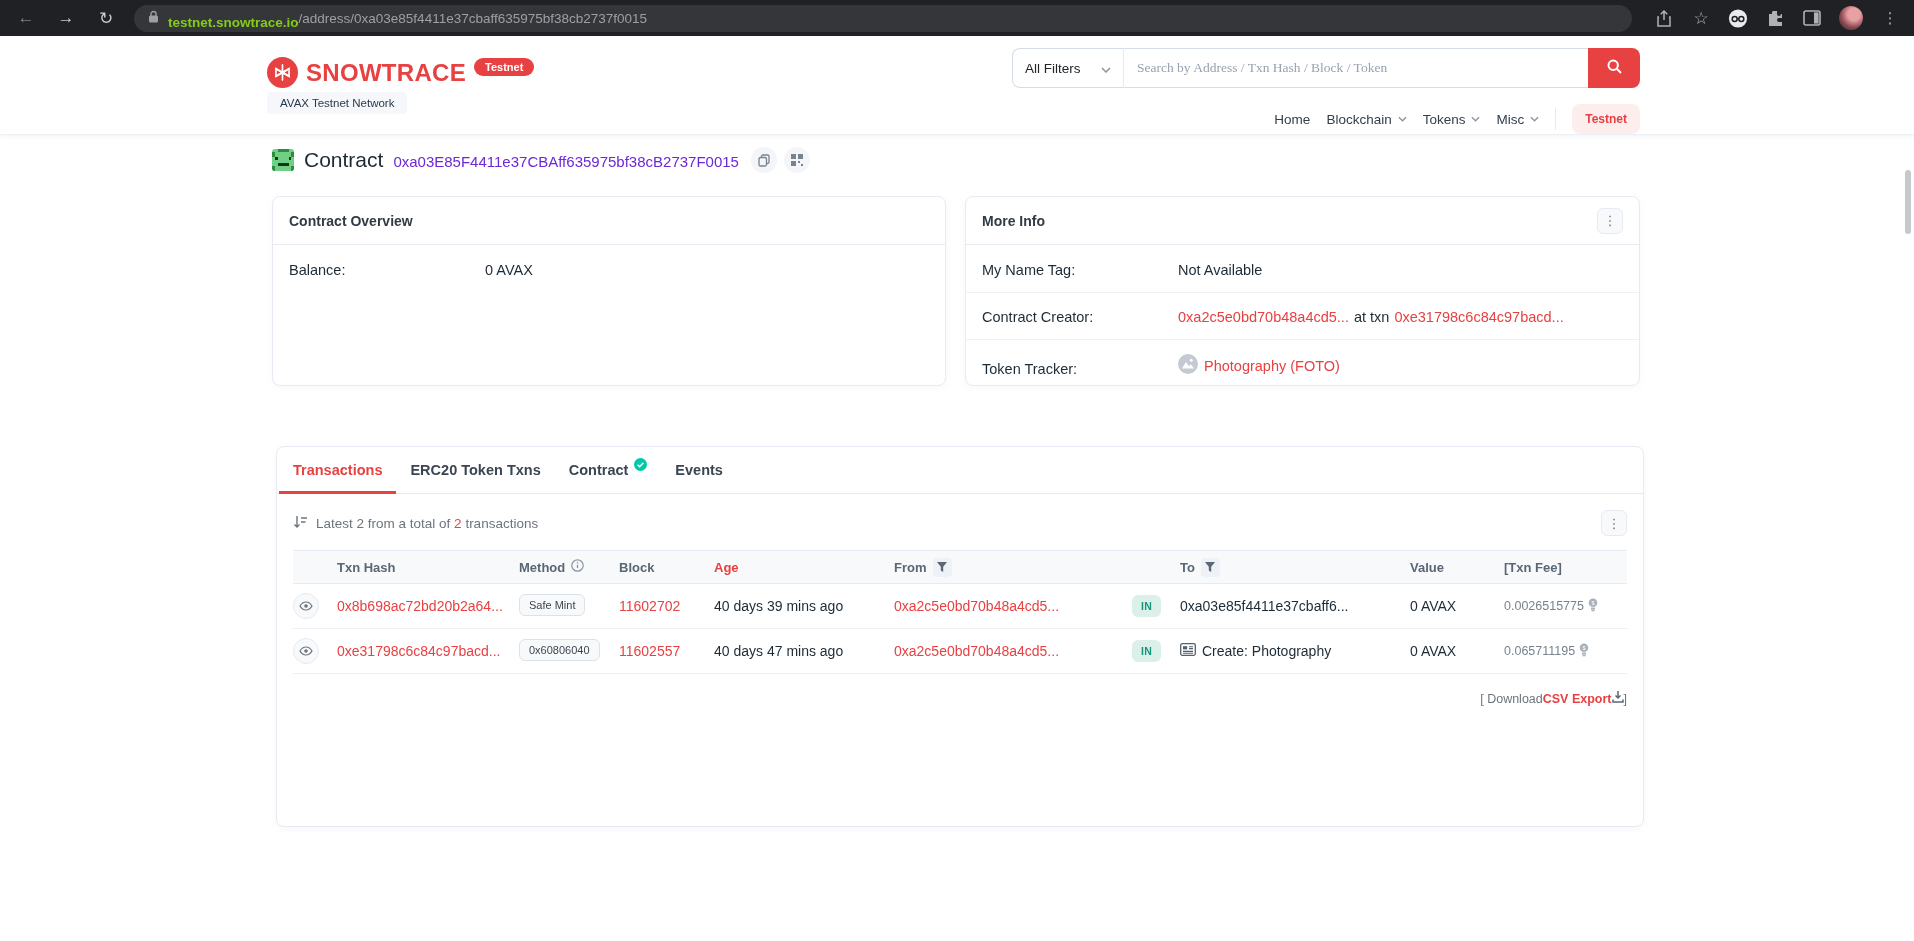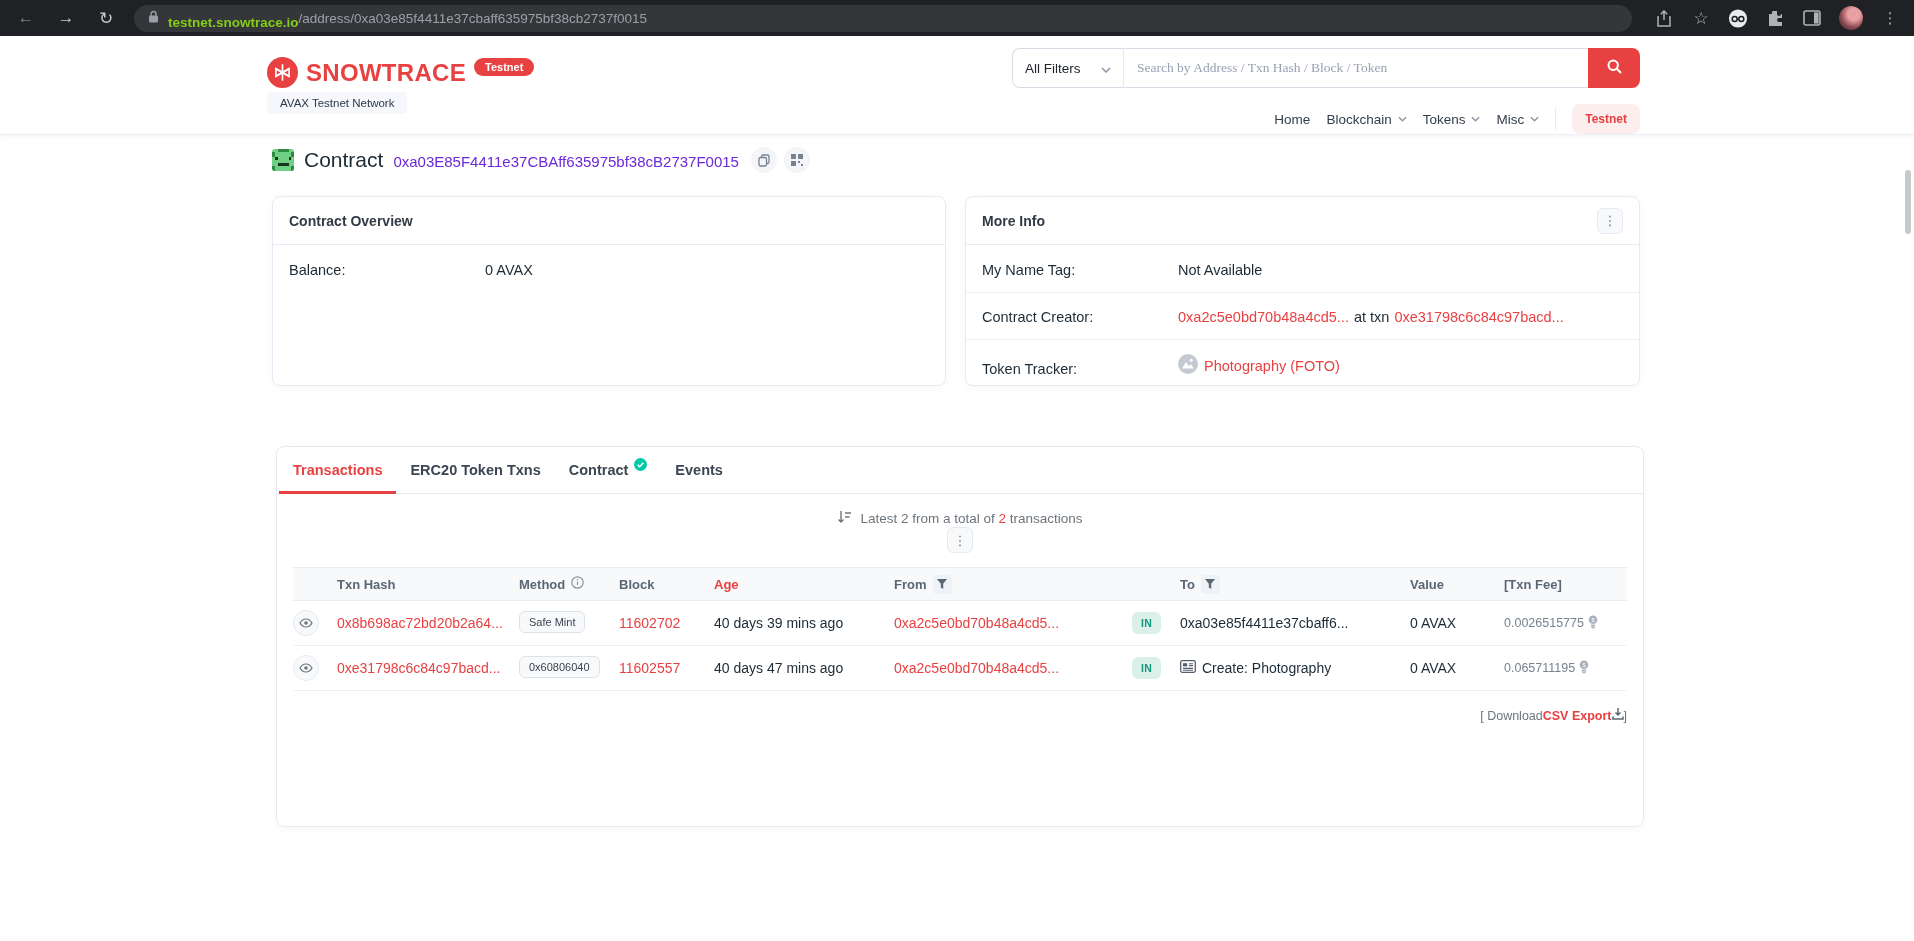--- a/index.html
+++ b/index.html
@@ -78,21 +78,21 @@
   .token-chip { display:flex; align-items:center; gap:6px; }
 
   
   .tx-card { left:276px; top:409px; width:1368px; height:381px;margin-top:37px; }
   .tabs { display:flex; align-items:stretch; height:47px; border-bottom:1px solid #e7eaf3; padding:0 2px; }
   .tab { display:flex; align-items:center; padding:0 14px; font-size:14.5px; font-weight:600;
          color:#3b4652; cursor:pointer; position:relative; }
   .tab.active { color:#e84142; }
   .tab.active::after { content:""; position:absolute; left:0; right:0; bottom:-1px; height:3px; background:#e84142; }
   .tab .check { margin-left:6px; margin-top:-8px; }
-  .summary-row { display:flex; align-items:center; justify-content:space-between; padding:16px 16px 6px 16px;flex-direction:column; }
+  .summary-row { display:flex; align-items:center; justify-content:space-between; padding:16px 16px 6px 16px; }
   .summary { display:flex; align-items:center; gap:8px; font-size:13.5px; color:#6c757d; }
   .summary .red { color:#e84142; }
   .tbl { margin:8px 16px 0 16px; }
   .trow { display:grid; grid-template-columns:44px 182px 100px 95px 180px 238px 48px 230px 94px 1fr;
           align-items:center; }
   .thead { background:#f8f9fa; border-top:1px solid #e7eaf3; border-bottom:1px solid #e7eaf3;
            height:34px; font-size:13px; font-weight:600; color:#5a6775; }
   .thead .hcell { display:flex; align-items:center; gap:6px; }
   .thead .age-h { color:#e84142; cursor:pointer; font-weight:600; }
   .tbody-row { height:45px; border-bottom:1px solid #edf0f5; font-size:14px; color:#1d2b36; }

